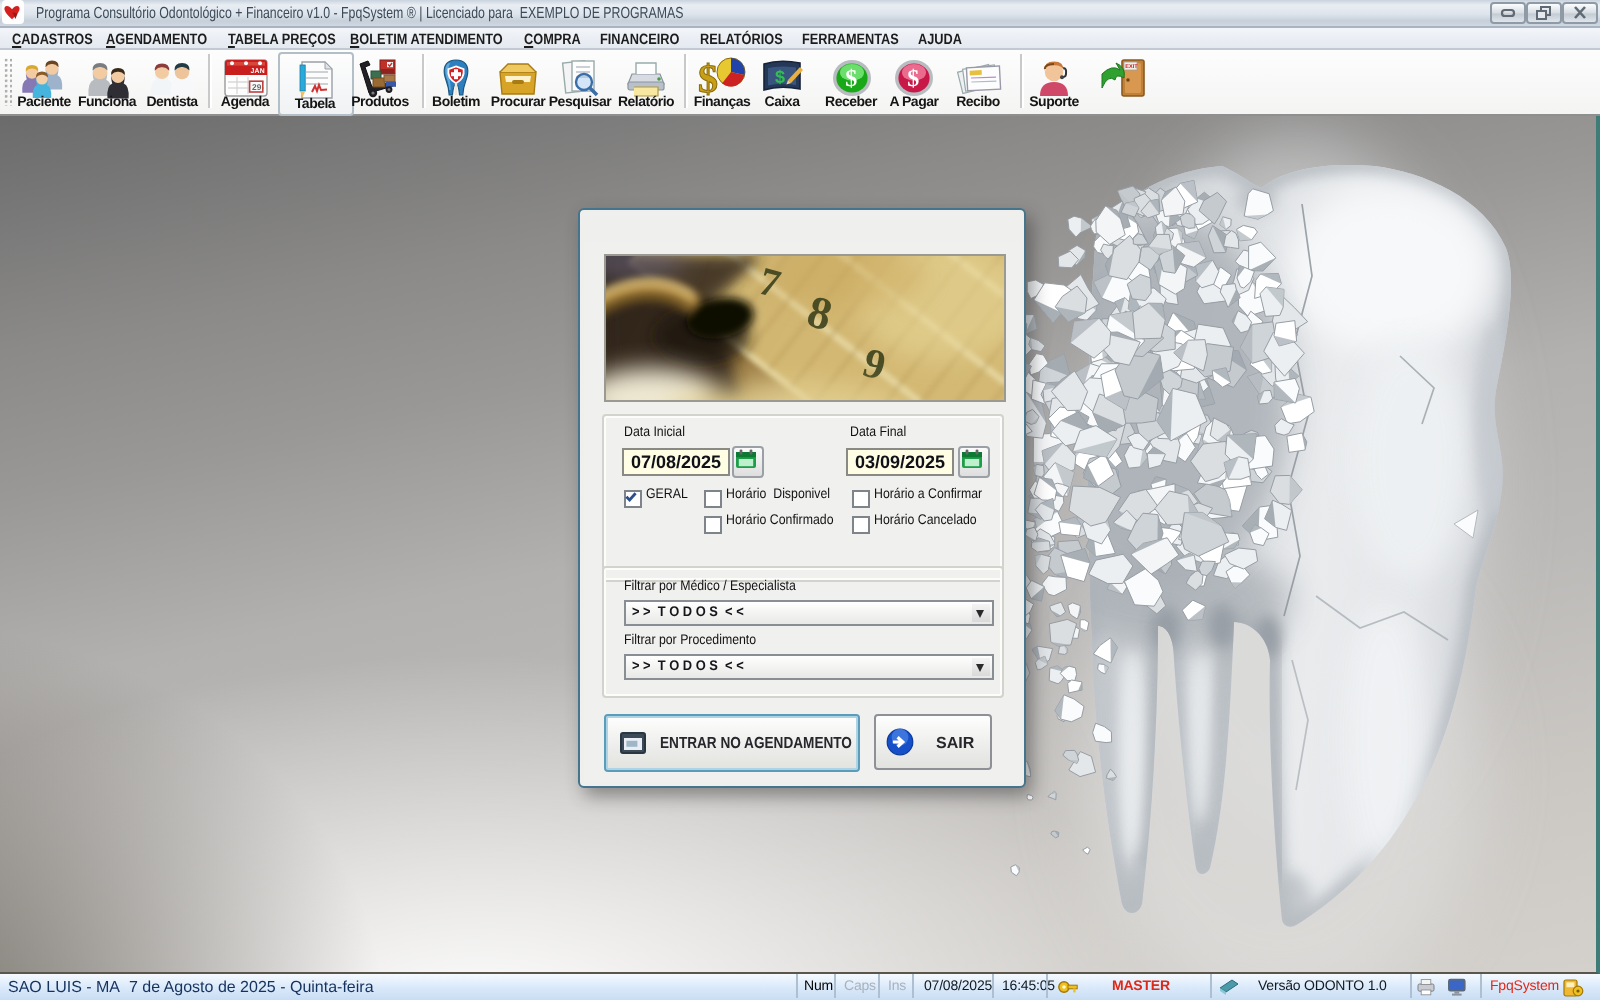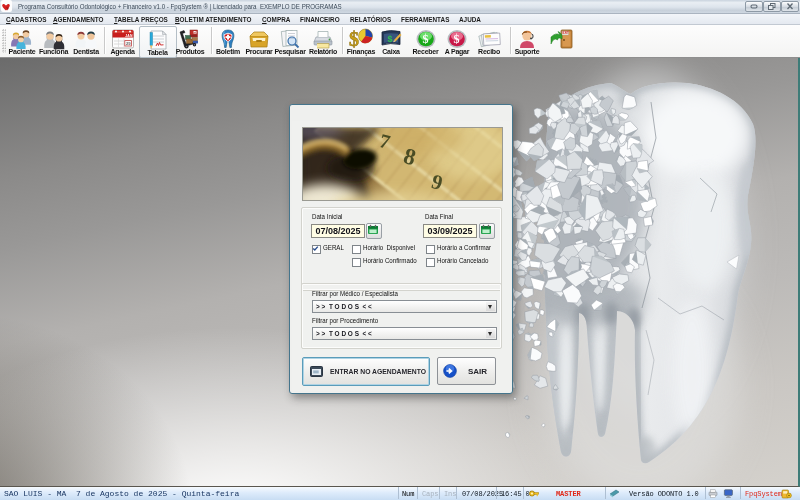--- a/index.html
+++ b/index.html
@@ -63,21 +63,21 @@
   .grp{position:absolute;border:1px solid #d3d3cd;border-radius:2px;box-shadow:inset 0 0 0 1px #fcfcfb;}
   .combo{position:absolute;left:20px;width:183px;height:11px;border:1px solid #888e94;
     background:linear-gradient(180deg,#ffffff,#e8e8e6);}
   .combo .ct{position:absolute;left:3px;top:0;font-size:7px;font-weight:bold;color:#15151c;line-height:11px;letter-spacing:0px;transform:scaleX(0.92);transform-origin:left top;}
   .combo .arr{position:absolute;right:1px;top:1px;width:9px;height:9px;background:linear-gradient(180deg,#f4f4f4,#d9d9d9);}
   .combo .arr:after{content:"";position:absolute;left:2px;top:3px;border-left:2.5px solid transparent;border-right:2.5px solid transparent;border-top:4px solid #2a2a2a;}
   .dbtn{position:absolute;border-radius:2px;background:linear-gradient(180deg,#fefefe,#ececea 60%,#e2e2df);}
 
   
   #statusbar{left:0;top:487px;width:800px;height:13px;
-    background:linear-gradient(180deg,#f6fafe 0%,#ddebfb 45%,#c8ddf3 100%);font-family:Liberation Mono, monospace;}
+    background:linear-gradient(180deg,#f6fafe 0%,#ddebfb 45%,#c8ddf3 100%);}
   .sp{position:absolute;top:0;height:12px;border-left:1px solid #aebfd2;}
   .st{position:absolute;top:2px;font-size:8px;color:#15325e;white-space:nowrap;}
   .sts{font-size:7px;letter-spacing:-0.1px;top:3px;}
 </style>
 </head>
 <body>
 <div id="app">
   <div id="titlebar" class="abs">
     <div id="appicon" class="abs">
       <svg width="11" height="12" viewBox="0 0 11 12">

